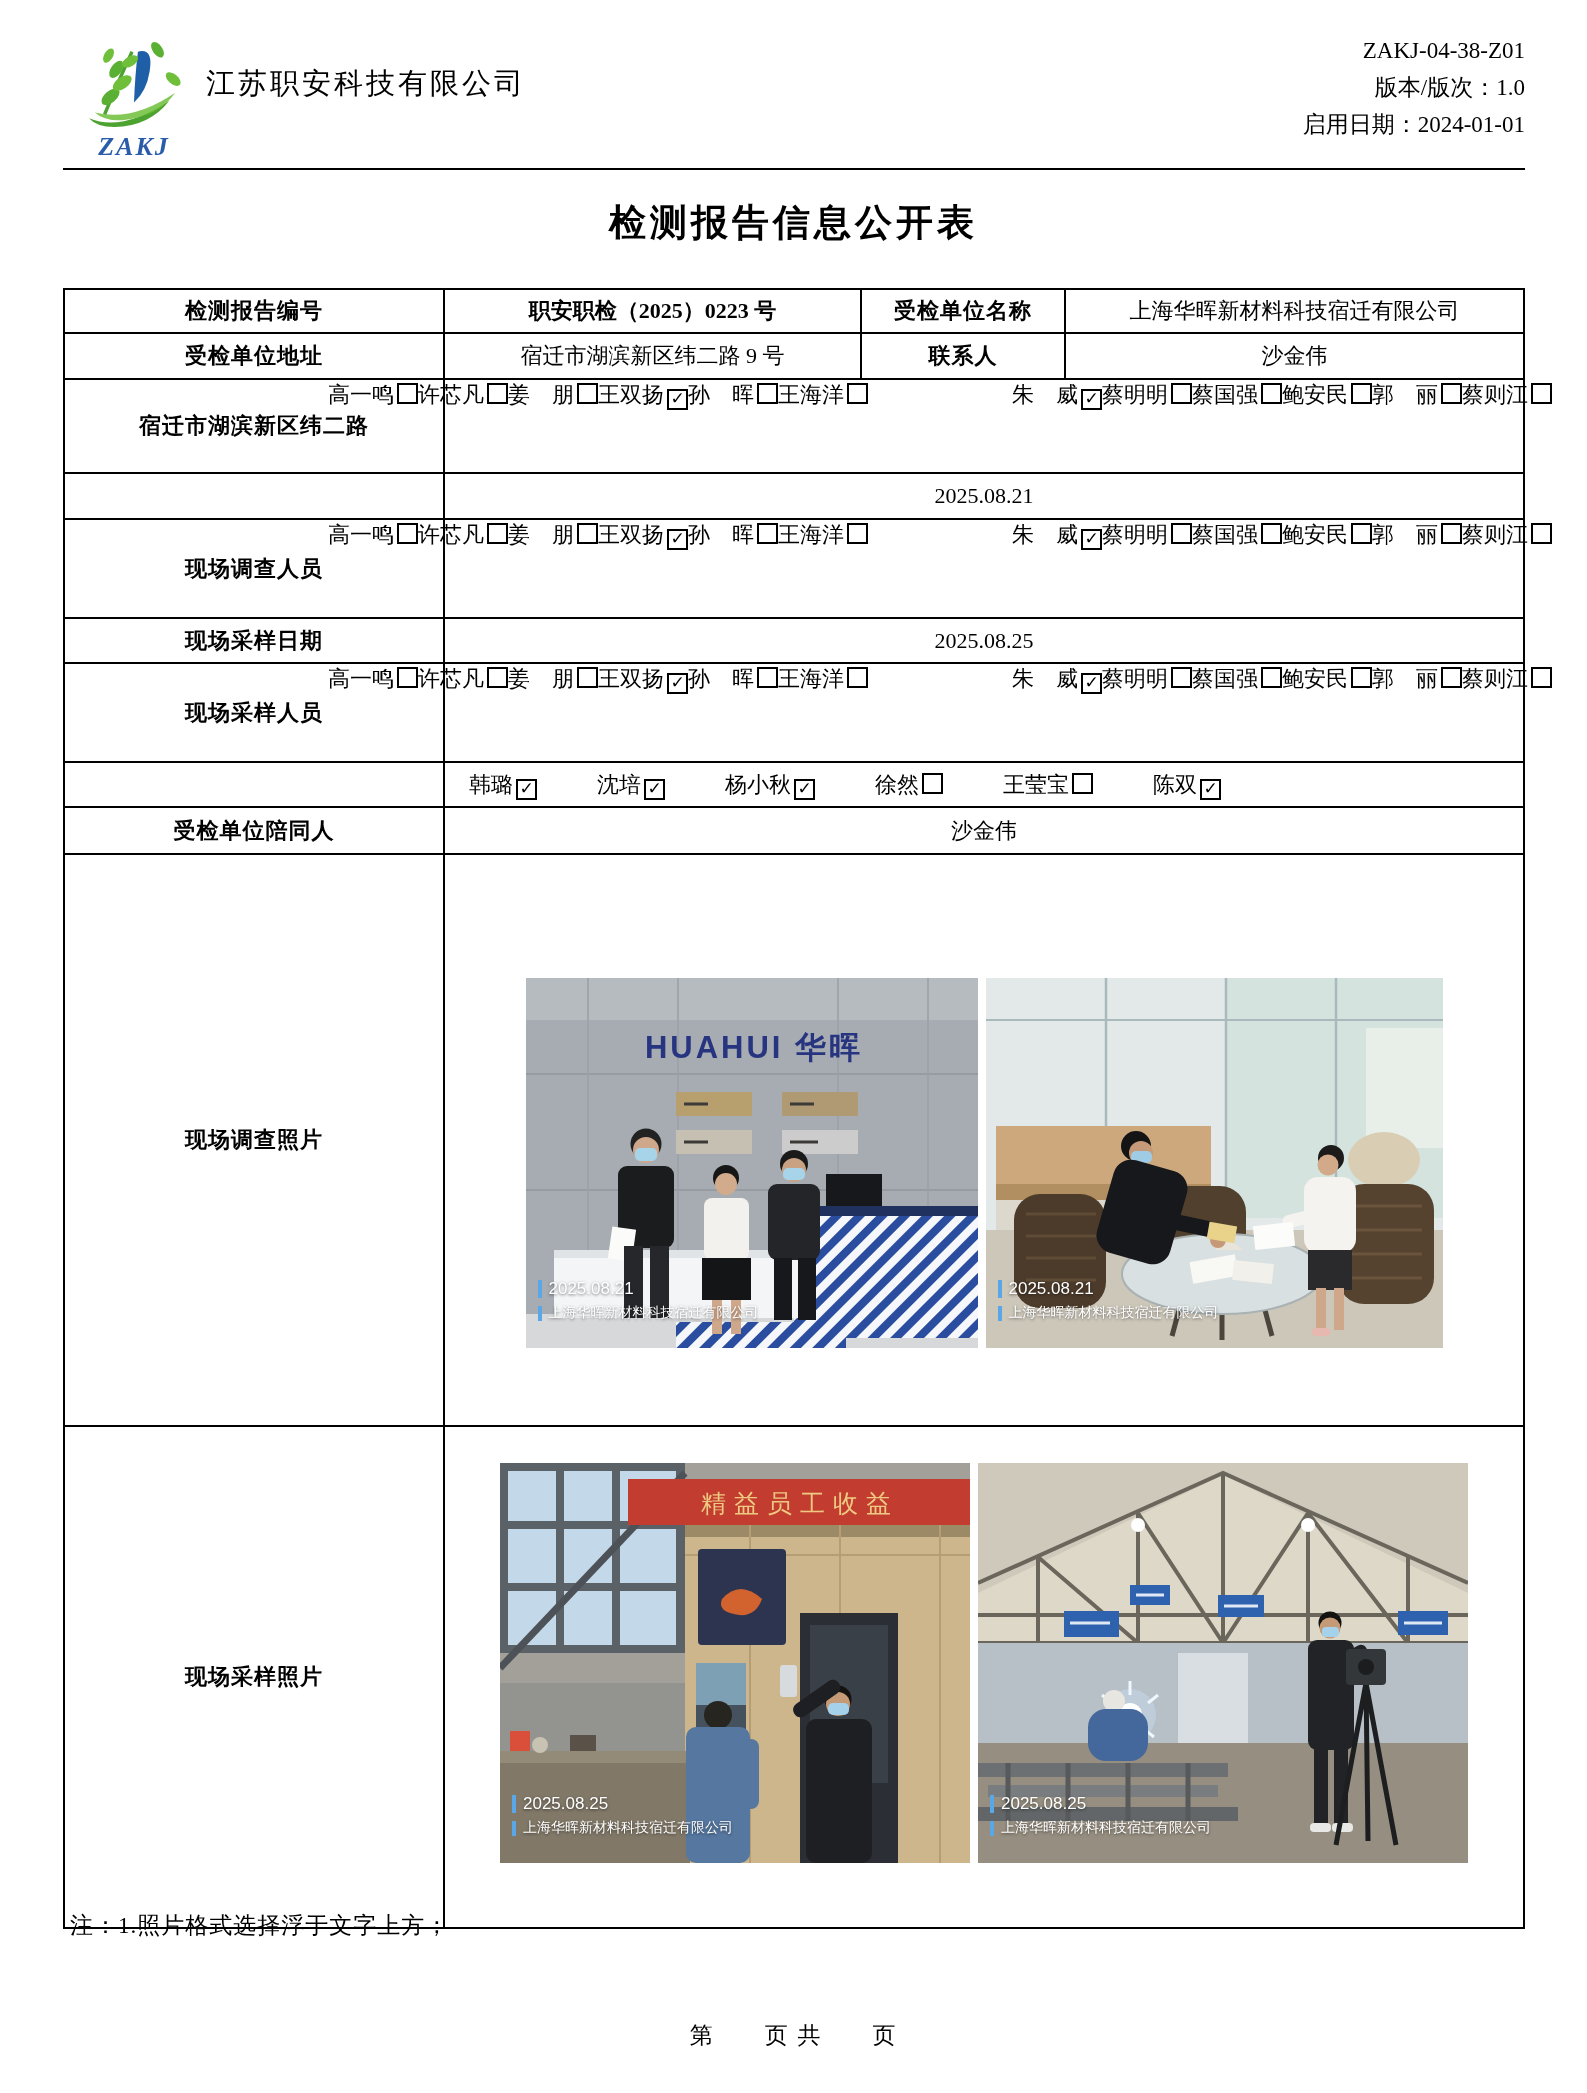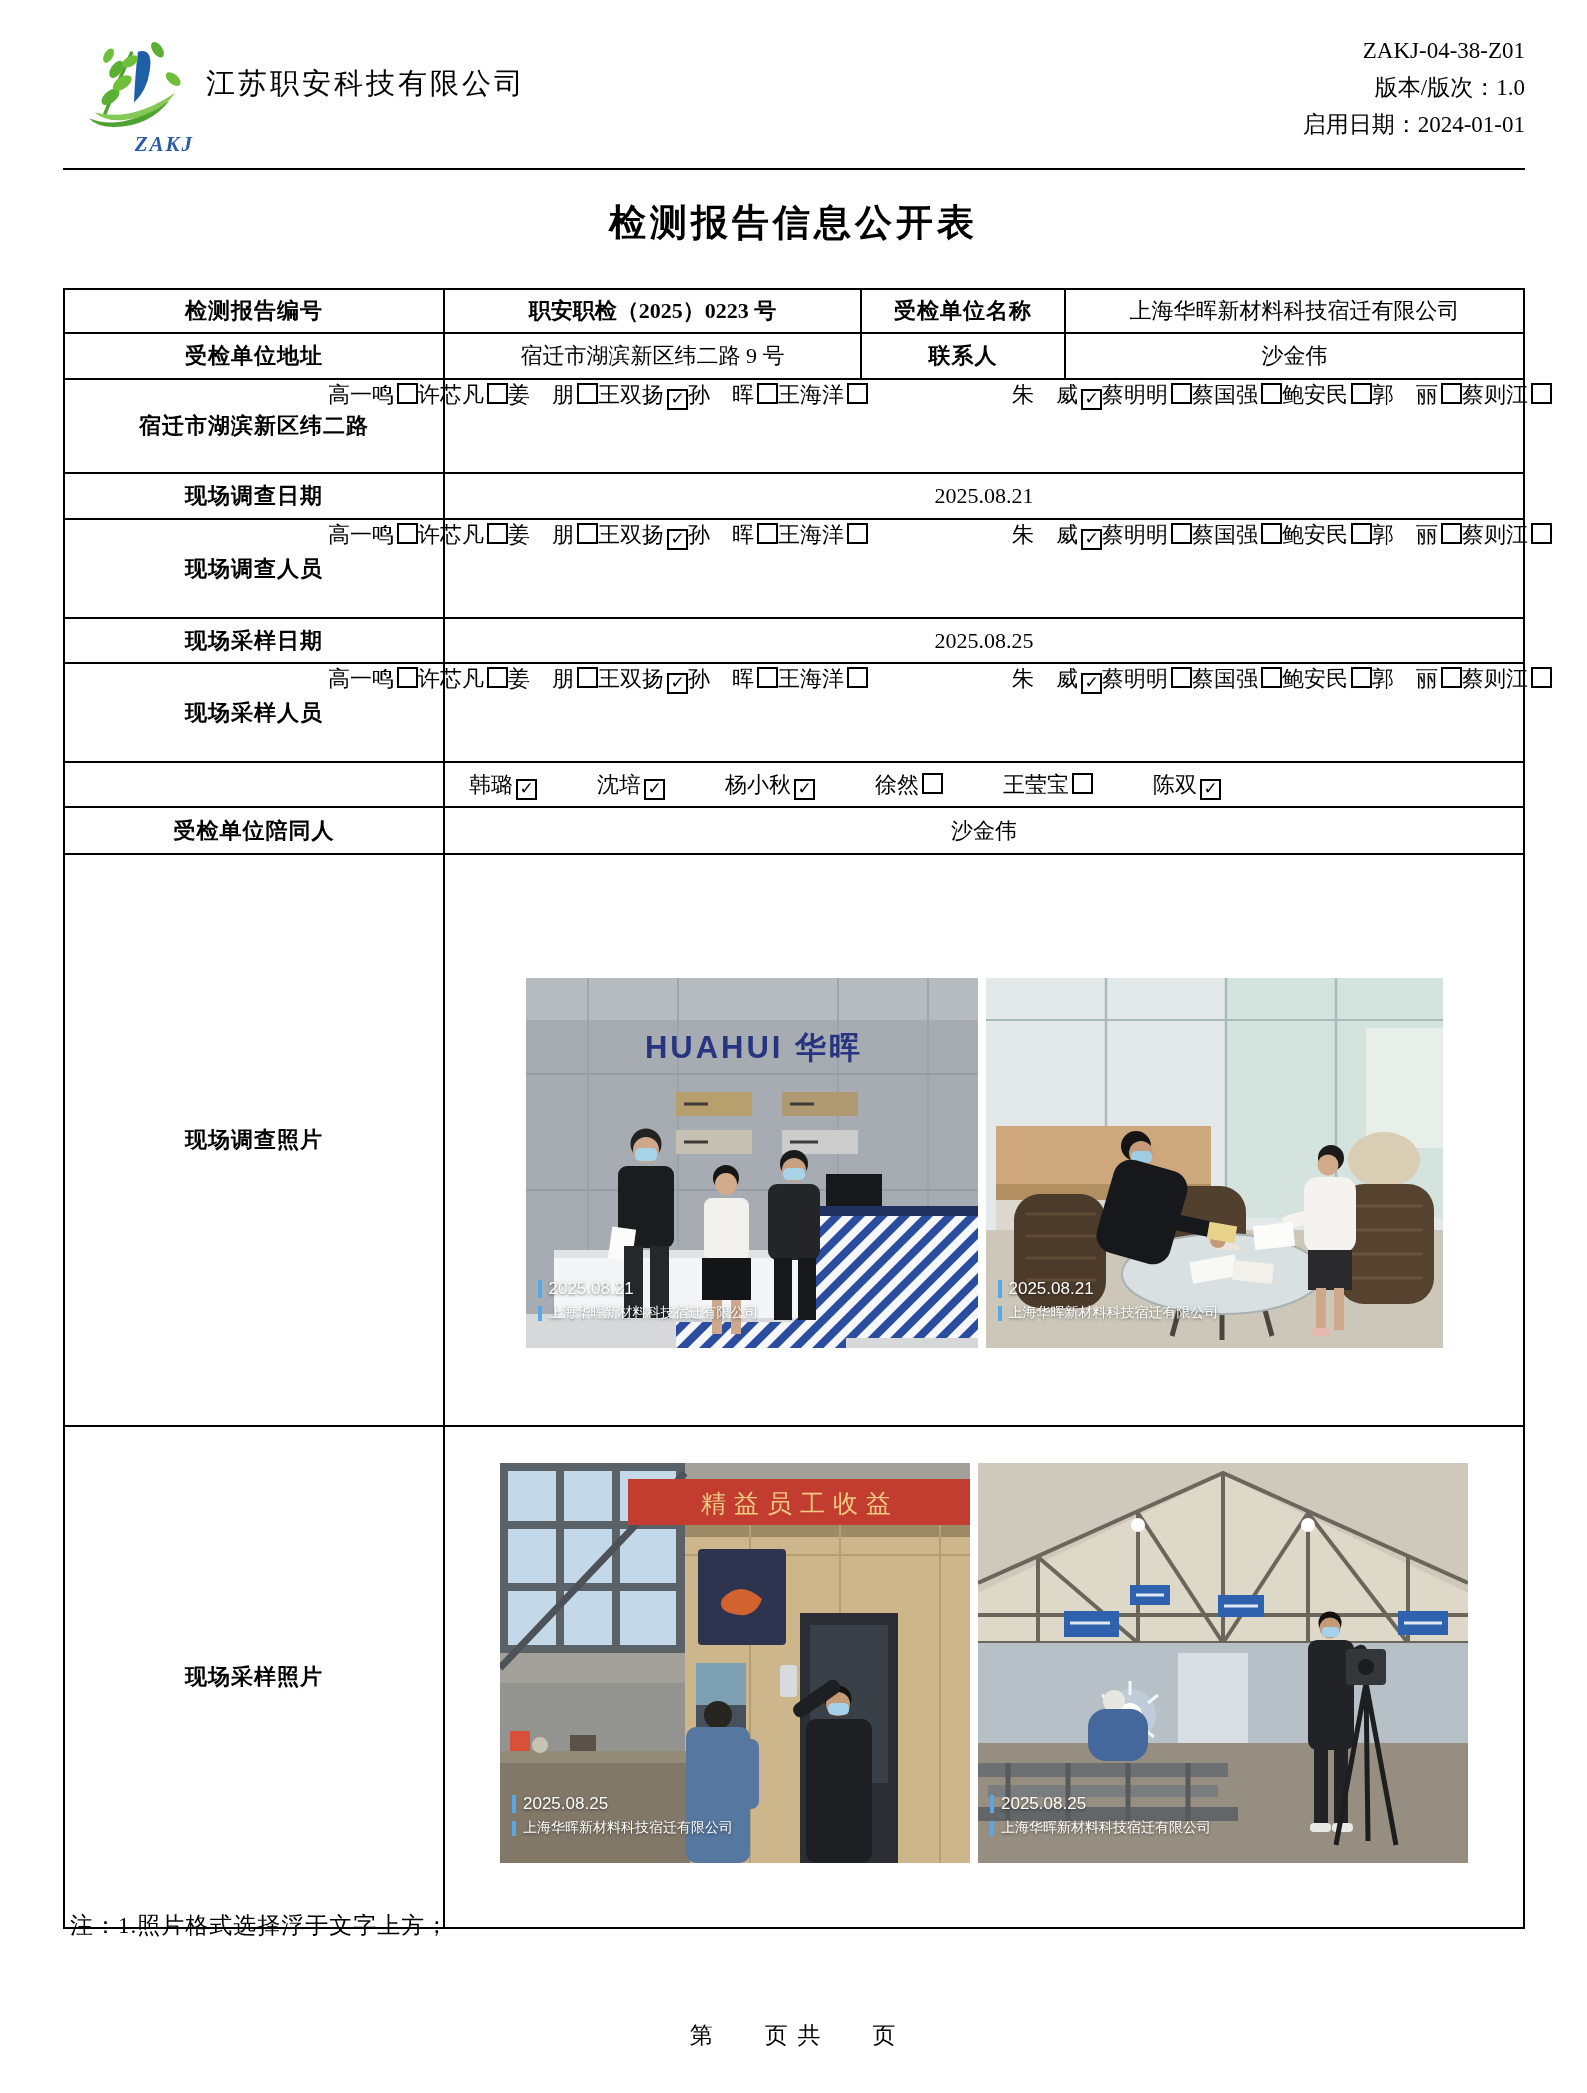--- a/index.html
+++ b/index.html
@@ -1,21 +1,21 @@
 <!DOCTYPE html>
 <html><head>
 <meta charset="utf-8">
 <style>
   html,body{margin:0;padding:0;background:#ffffff;}
   body{font-family:"Liberation Serif","DejaVu Serif",serif;color:#000;}
   .page{position:relative;width:1587px;height:2093px;background:#fff;overflow:hidden;}
 
   
   .logo-box{position:absolute;left:74px;top:36px;width:120px;text-align:center;}
-  .logo-box .zakj{font-style:italic;font-weight:bold;color:#2a5caa;font-size:21px;letter-spacing:2px;margin-top:-4px;text-align:right;}
+  .logo-box .zakj{font-style:italic;font-weight:bold;color:#2a5caa;font-size:26px;letter-spacing:2px;margin-top:-4px;}
   .company{position:absolute;left:206px;top:64px;font-size:29px;letter-spacing:3px;}
   .doc-meta{position:absolute;right:62px;top:32px;text-align:right;font-size:23px;line-height:37px;}
   .head-rule{position:absolute;left:63px;right:62px;top:168px;border-top:2px solid #000;}
 
   .title{position:absolute;top:198px;left:0;width:100%;text-align:center;
          font-size:37px;font-weight:bold;letter-spacing:4px;}
 
   
   .tbl{position:absolute;left:63px;top:288px;width:1462px;border:2px solid #000;box-sizing:border-box;}
   .row{display:grid;grid-template-columns:378px 417px 204px 1fr;}
@@ -121,21 +121,20 @@
             <span class="staff"><span>蔡明明</span><span class="cb"></span></span>
             <span class="staff"><span>蔡国强</span><span class="cb"></span></span>
             <span class="staff"><span>鲍安民</span><span class="cb"></span></span>
             <span class="staff"><span>郭　丽</span><span class="cb"></span></span>
             <span class="staff"><span>蔡则江</span><span class="cb"></span></span>
           </div>
       </div>
     </div>
 
     <div class="row r4">
-      <div class="cell lbl">现场调查日期</div>
       <div class="cell bl span3">2025.08.21</div>
     </div>
 
     <div class="row r5">
       <div class="cell lbl">现场调查人员</div>
       <div class="cell bl span3 staffcell">
         <div class="staffline">
             <span class="staff"><span>高一鸣</span><span class="cb"></span></span>
             <span class="staff"><span>许芯凡</span><span class="cb"></span></span>
             <span class="staff"><span>姜　朋</span><span class="cb"></span></span>

